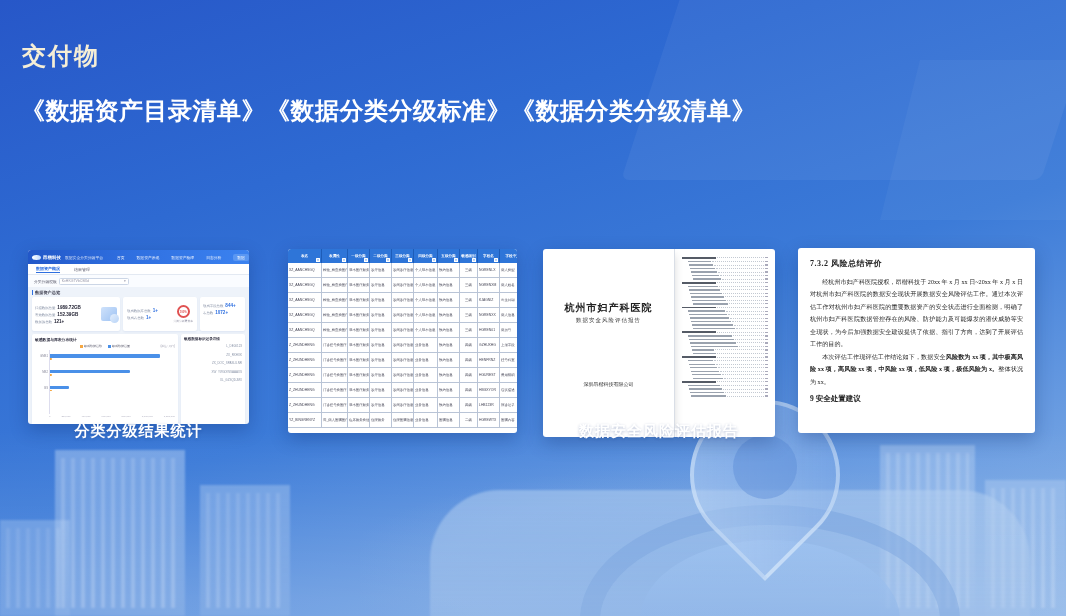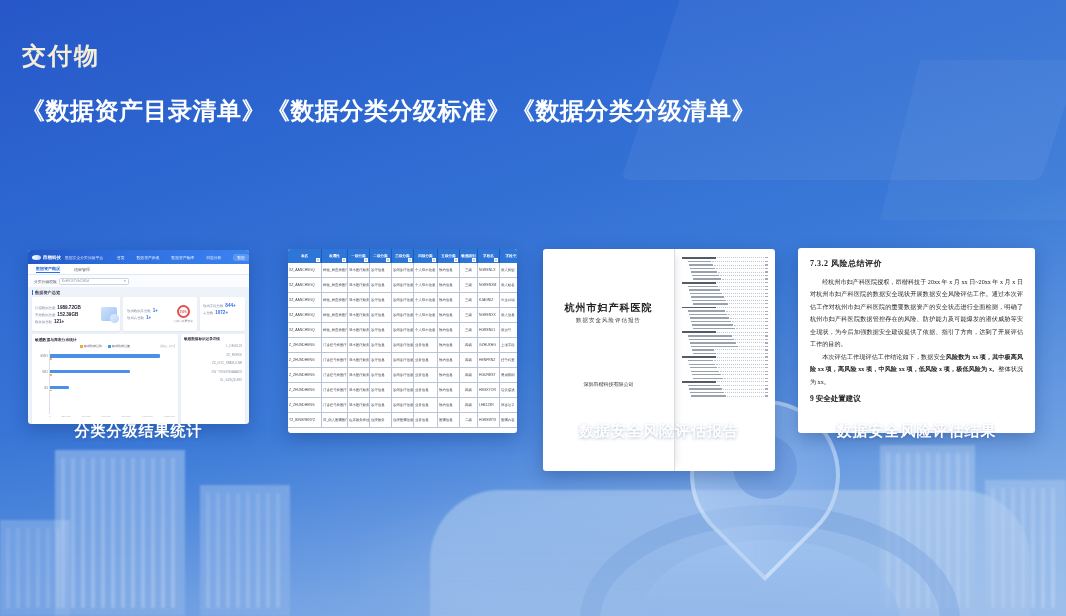--- a/index.html
+++ b/index.html
@@ -103,21 +103,21 @@
   .t2 .grid { display:grid; grid-template-columns:34px 26px 22px 22px 22px 24px 22px 18px 22px 30px; }
   .t2 .hcell { background:#2e75d8; color:#fff; font-size:3.6px; font-weight:700; height:14px;
     border-right:.5px solid #1d5cb8; display:flex; align-items:center; justify-content:center; gap:1px; position:relative; }
   .t2 .fbtn { width:4px; height:4px; background:#fff; color:#2e75d8; font-size:3px; line-height:4px; text-align:center;
     border-radius:.5px; position:absolute; right:1px; bottom:1px; }
   .t2 .cell { font-size:3.4px; color:#445; border-right:.5px solid #b9c4d6; border-bottom:.5px solid #b9c4d6;
     height:15px; display:flex; align-items:center; padding:0 1px; overflow:hidden; white-space:nowrap; }
   .t2 .cell.lvl { justify-content:center; color:#334; }
 
   
-  .t3 { left:543px; top:213px; width:232px; height:222px; background:#fff; display:flex; font-family:"Liberation Serif", serif; }
+  .t3 { left:543px; top:213px; width:232px; height:188px; background:#fff; display:flex; font-family:"Liberation Serif", serif; }
   .t3 .cover { width:57%; height:100%; position:relative; border-right:1px solid #d9dee6; box-shadow:6px 0 8px -6px rgba(0,0,0,.15); }
   .t3 .cv-title { position:absolute; top:52px; width:100%; text-align:center; font-size:10px; font-weight:700; color:#222; letter-spacing:1px; }
   .t3 .cv-sub { position:absolute; top:68px; width:100%; text-align:center; font-size:5.5px; color:#333; letter-spacing:1px; }
   .t3 .cv-co { position:absolute; top:132px; width:100%; text-align:center; font-size:5px; color:#333; }
   .t3 .toc { flex:1; padding:8px 7px; }
   .t3 .toc-row { display:flex; align-items:center; margin-bottom:2.1px; }
   .t3 .toc-bar { height:1.4px; background:#9aa2ae; }
   .t3 .toc-bar.hd { height:1.8px; background:#555b66; }
   .t3 .toc-dots { flex:1; border-bottom:.8px dotted #c3c9d2; margin:0 1px; }
   .t3 .toc-pg { width:3px; height:1.2px; background:#aab; }
@@ -631,15 +631,14 @@
 
   <div class="thumb t4">
     <h4>7.3.2  风险总结评价</h4>
     <p>经杭州市妇产科医院授权，昂楷科技于 20xx 年 x 月 xx 日~20xx 年 x 月 x 日对杭州市妇产科医院的数据安全现状开展数据安全风险评估工作。通过本次评估工作对杭州市妇产科医院的重要数据资产的安全状态进行全面检测，明确了杭州市妇产科医院数据管控存在的风险、防护能力及可能爆发的潜伏威胁等安全现状，为今后加强数据安全建设提供了依据、指引了方向，达到了开展评估工作的目的。</p>
     <p><span>本次评估工作现评估工作结论如下，数据安全</span><b>风险数为 xx 项，其中极高风险 xx 项，高风险 xx 项，中风险 xx 项，低风险 x 项，极低风险为 x。</b><span>整体状况为 xx。</span></p>
     <div class="nxt">9  安全处置建议</div>
   </div>
 
   <div class="caption cap1">分类分级结果统计</div>
   <div class="caption cap3">数据安全风险评估报告</div>
-  <div class="caption cap4">数据安全风险评估结果</div>
 
 </div>
 
 </body></html>

